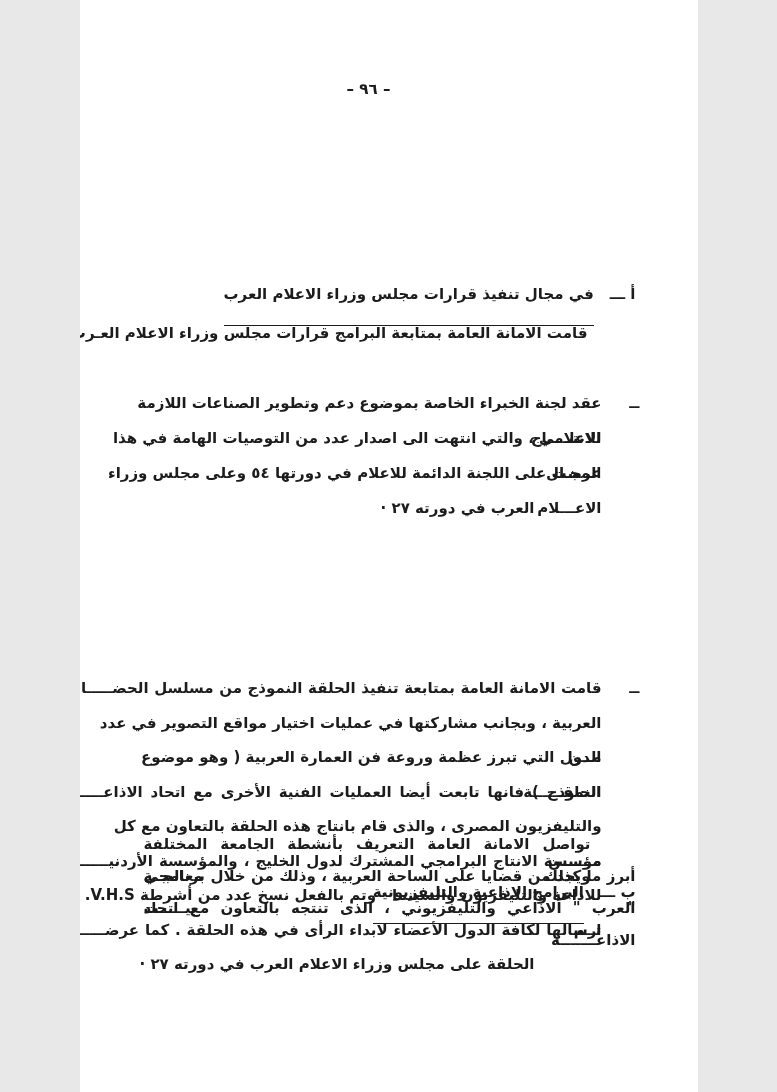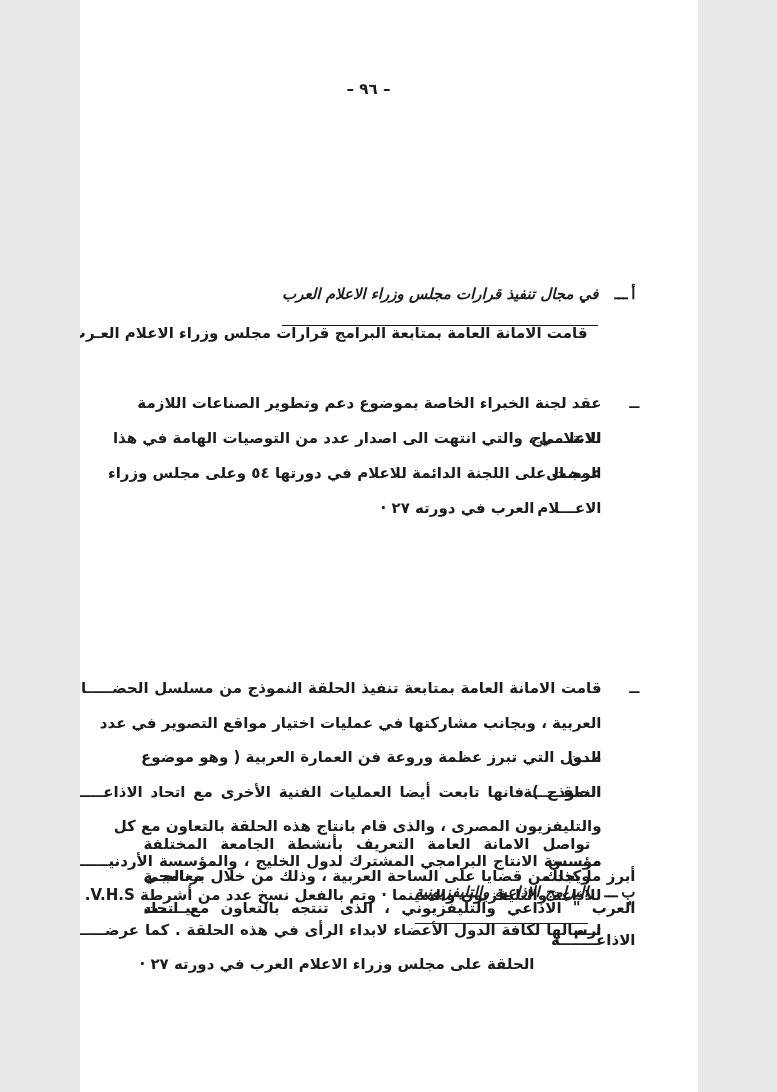--- a/index.html
+++ b/index.html
@@ -25,22 +25,22 @@
     transform:translateX(-20px); 
     font-size:15px;letter-spacing:2px;
   }
 
   .intro{top:157px;}
   .intro .ln{height:36px;line-height:36px;}
   .ind45{padding-right:45px;}
 
   .headA{top:281px;height:36px;line-height:26px;}
   .headB{top:879px;height:34px;line-height:26px;}
-  .hmark{display:inline-block;margin-left:16px;font-family:Liberation Serif, serif;}
-  .htext{display:inline-block;border-bottom:1.6px solid var(--ink,#1c1c1c);padding-bottom:18px;font-style:italic;}
+  .hmark{display:inline-block;margin-left:16px;}
+  .htext{display:inline-block;border-bottom:1.6px solid var(--ink,#1c1c1c);padding-bottom:18px;}
 
   .paraA{top:315px;}
   .paraA .ln{height:36px;line-height:36px;}
   .ind48{padding-right:48px;}
   .ind136{padding-right:136px;}
 
   .bullet{position:relative;}
   .bmark{position:absolute;right:-4px;top:0;line-height:35px;}
   .bcontent{margin-right:34px;margin-left:46px;}
   .b1{top:386px;}

